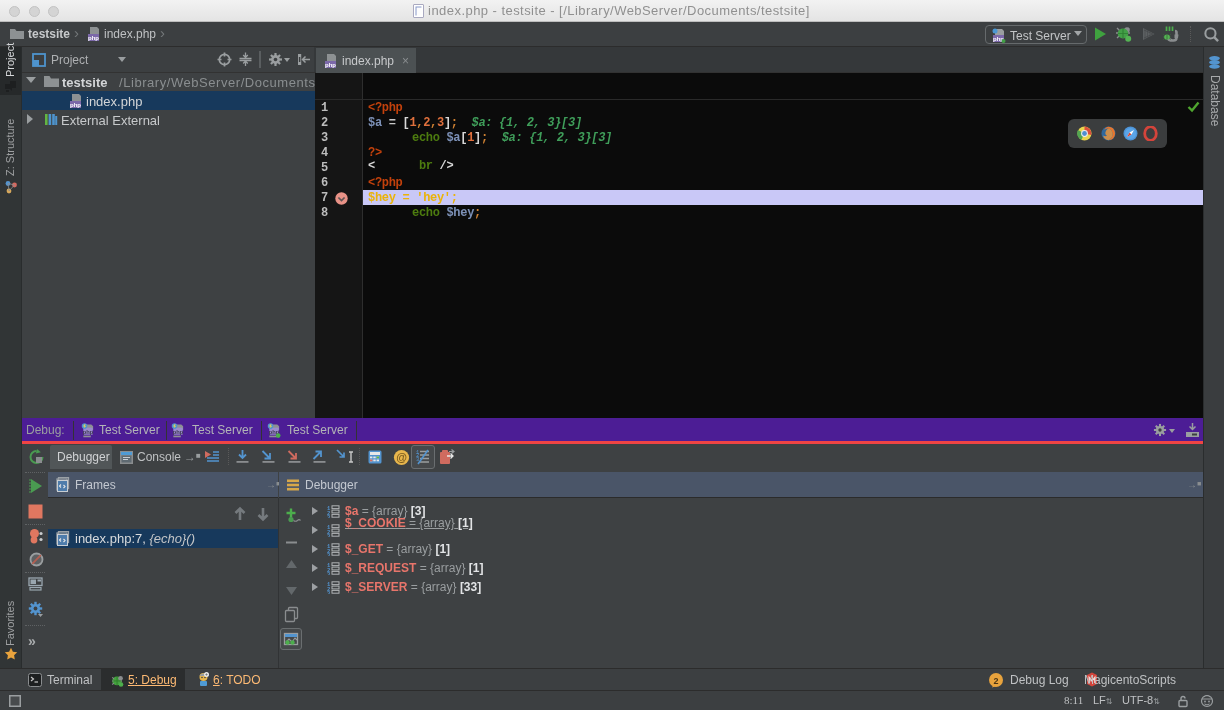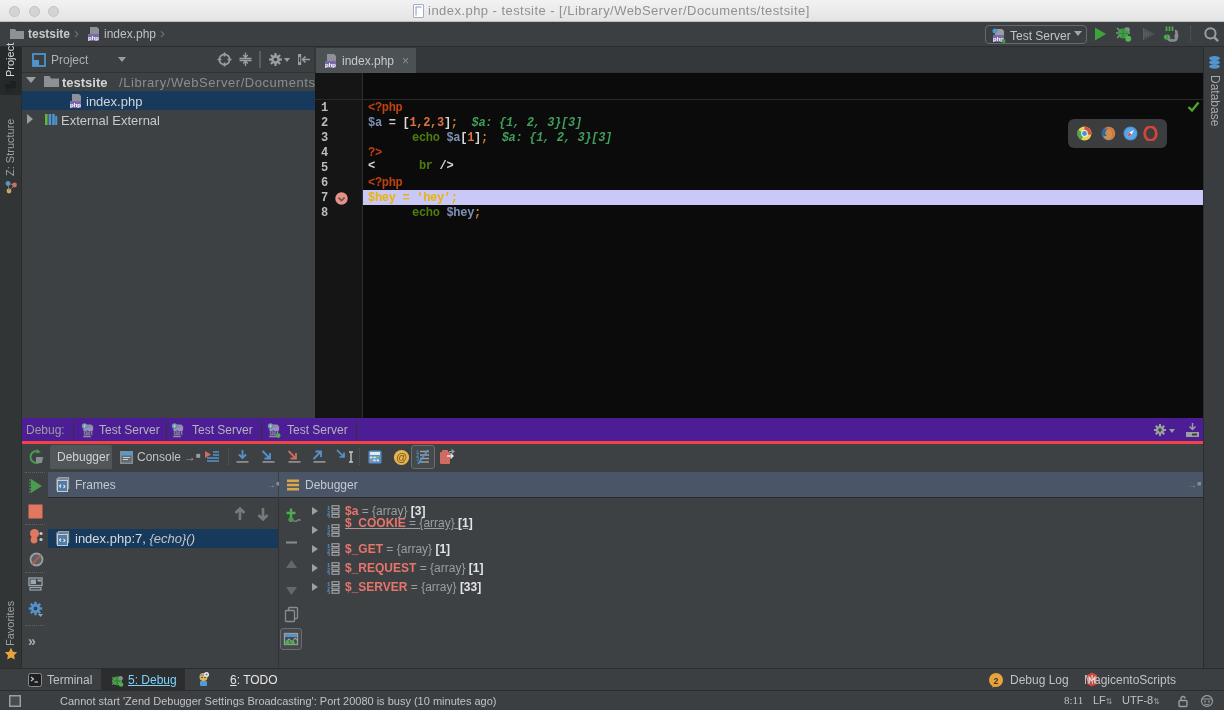--- a/index.html
+++ b/index.html
@@ -605,49 +605,48 @@
     </svg>
   <div class="abs" style="left:47px;top:4px;color:#bfc1c3;">Terminal</div>
   <div class="abs" style="left:101px;top:0px;width:84px;height:21px;background:#2b2d2e;"></div>
   <svg class="icn" style="left:110px;top:4px;" width="15" height="15" viewBox="0 0 17 17">
       <ellipse cx="8" cy="9" rx="5.5" ry="5" fill="#44a33f"></ellipse>
       <circle cx="12" cy="6" r="2.6" fill="#8a8d8f"></circle>
       <path d="M8 4.2 L8 13.8 M3 9 L13 9" stroke="#2f7a2c" stroke-width="1"></path>
       <path d="M2.5 5 L4.5 6.5 M2.5 9 L4 9 M2.5 13 L4.5 11.5 M13.5 13 L11.5 11.5 M13.5 9 L12 9 M13.5 5 L11.5 6.5" stroke="#8a8d8f" stroke-width="1.2"></path>
       <circle cx="12.5" cy="13" r="2.6" fill="#4cae4c"></circle>
     </svg>
-  <div class="abs" style="left:128px;top:4px;color:#7dd3fc;text-decoration:underline;"><span style="text-decoration:underline;">5</span>: Debug</div>
+  <div class="abs" style="left:128px;top:4px;color:#fdba74;text-decoration:underline;"><span style="text-decoration:underline;">5</span>: Debug</div>
   <svg class="icn" style="left:196px;top:3px;" width="15" height="15" viewBox="0 0 15 15">
       <circle cx="7.5" cy="5" r="4" fill="#e8b64c"></circle>
       <path d="M3.5 4 a4.5 4.5 0 0 1 8 0 Z" fill="#9a9ea0"></path>
       <rect x="4" y="9" width="7" height="5" rx="1" fill="#4f9bd5"></rect>
       <circle cx="6" cy="5.5" r="0.8" fill="#3c3f41"></circle>
       <circle cx="9" cy="5.5" r="0.8" fill="#3c3f41"></circle>
       <circle cx="10.5" cy="2.5" r="2.5" fill="#e8e8e8"></circle>
       <path d="M9.3 2.5 h2.4 M10.5 1.3 v2.4" stroke="#6a6e70" stroke-width="0.7"></path>
     </svg>
-  <div class="abs" style="left:213px;top:4px;color:#e5e5e5;margin-left:17px;"><span style="text-decoration:underline;">6</span>: TODO</div>
+  <div class="abs" style="left:213px;top:4px;color:#fdba74;"><span style="text-decoration:underline;">6</span>: TODO</div>
   <svg class="icn" style="left:988px;top:3px;" width="16" height="16" viewBox="0 0 16 16">
       <circle cx="8" cy="8" r="7" fill="#e8a33d"></circle>
       <path d="M5 13.5 L4 15.5 L8.5 14" fill="#e8a33d"></path>
       <text x="8" y="11.5" font-size="9" font-weight="bold" fill="#4a3414" text-anchor="middle" font-family="Liberation Sans">2</text>
     </svg>
   <div class="abs" style="left:1010px;top:4px;color:#bfc1c3;">Debug Log</div>
   <svg class="icn" style="left:1085px;top:3px;" width="14" height="15" viewBox="0 0 14 15">
       <path d="M2 3 L7 0.5 L12 3 L12 12 L7 14.5 L2 12 Z" fill="#d3443b"></path>
       <path d="M4.2 11 V5.5 L7 9 L9.8 5.5 V11" stroke="#f5d5d3" stroke-width="1.4" fill="none"></path>
     </svg>
   <div class="abs" style="left:1084px;top:4px;color:#bfc1c3;text-align:right;">MagicentoScripts</div>
 </div>
 <div class="abs" id="statusbar">
   <svg class="icn" style="left:8px;top:3px;" width="14" height="14" viewBox="0 0 14 14">
       <rect x="1" y="1" width="12" height="12" fill="#9a9ea0"></rect>
       <rect x="2.5" y="2.5" width="9" height="9" fill="#484b4d"></rect>
     </svg>
-  <div class="abs" style="left:60px;top:4px;color:#c0c2c4;">Cannot start 'Zend Debugger Settings Broadcasting': Port 20080 is busy (10 minutes ago)</div>
   <div class="abs" style="left:1064px;top:3px;color:#bfc1c3;font-family:Liberation Serif, serif;">8:11</div>
   <div class="abs" style="left:1093px;top:3px;color:#bfc1c3;">LF<span style="font-size:8px;color:#9a9ea0;">⇅</span></div>
   <div class="abs" style="left:1122px;top:3px;color:#bfc1c3;">UTF-8<span style="font-size:8px;color:#9a9ea0;">⇅</span></div>
   <svg class="icn" style="left:1177px;top:4px;" width="12" height="13" viewBox="0 0 12 13">
       <rect x="2" y="5.5" width="8" height="6" rx="1" fill="none" stroke="#9a9ea0" stroke-width="1.4"></rect>
       <path d="M4 5.5 V3.5 a2 2 0 0 1 4 0" fill="none" stroke="#9a9ea0" stroke-width="1.4"></path>
     </svg>
   <svg class="icn" style="left:1200px;top:3px;" width="14" height="14" viewBox="0 0 14 14">
       <circle cx="7" cy="7" r="5.5" fill="none" stroke="#9a9ea0" stroke-width="1.2"></circle>
       <path d="M2 5 h10 M4 3 a4 4 0 0 1 6 0" stroke="#9a9ea0" stroke-width="1" fill="none"></path>

